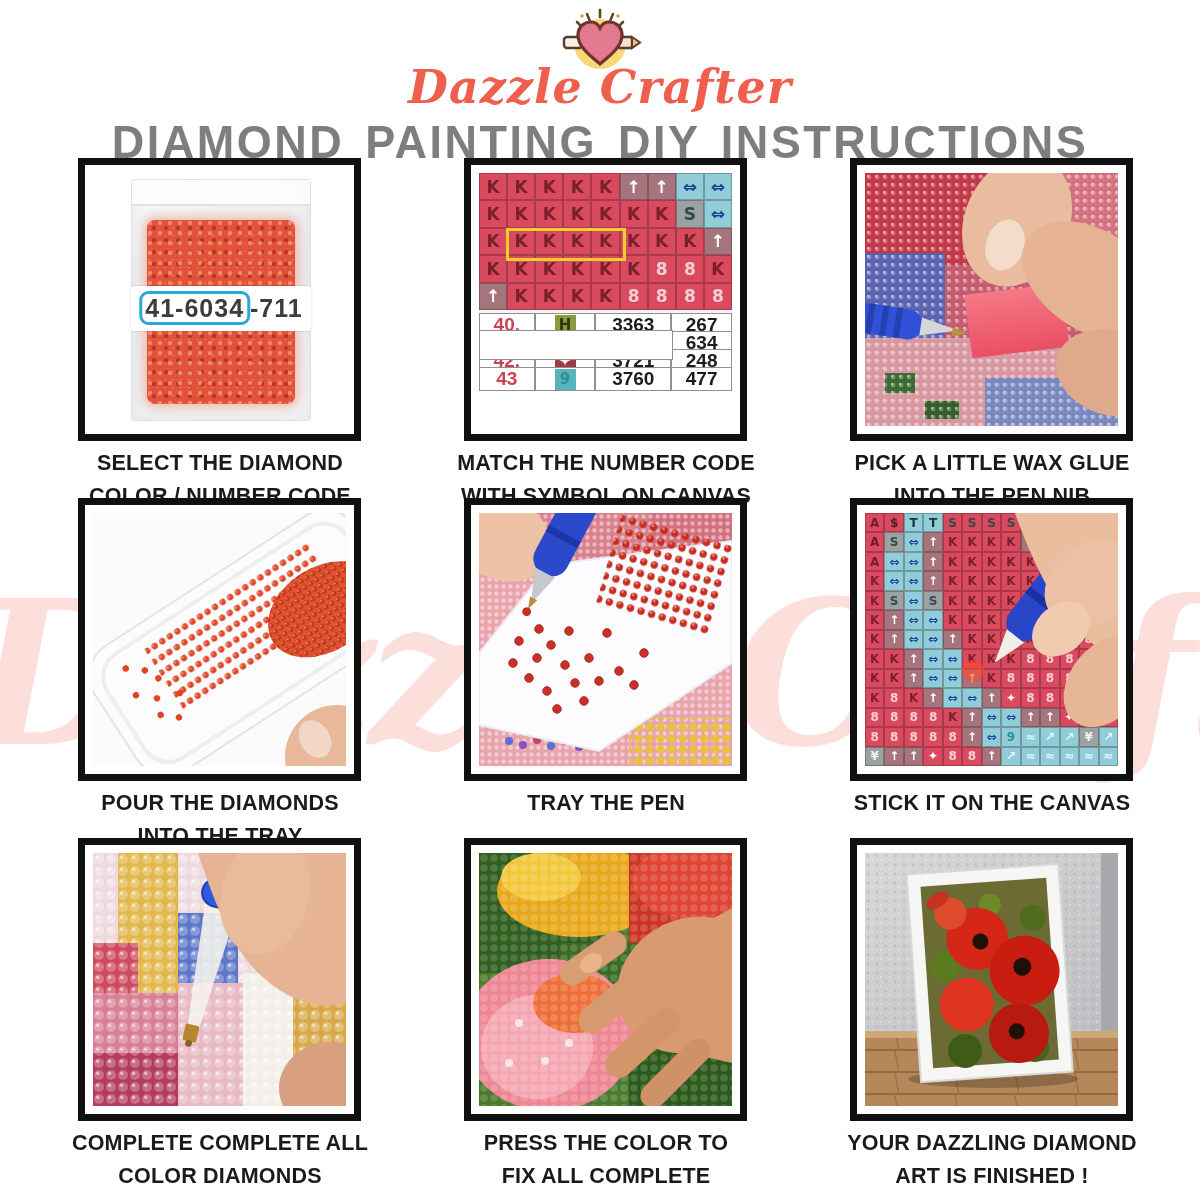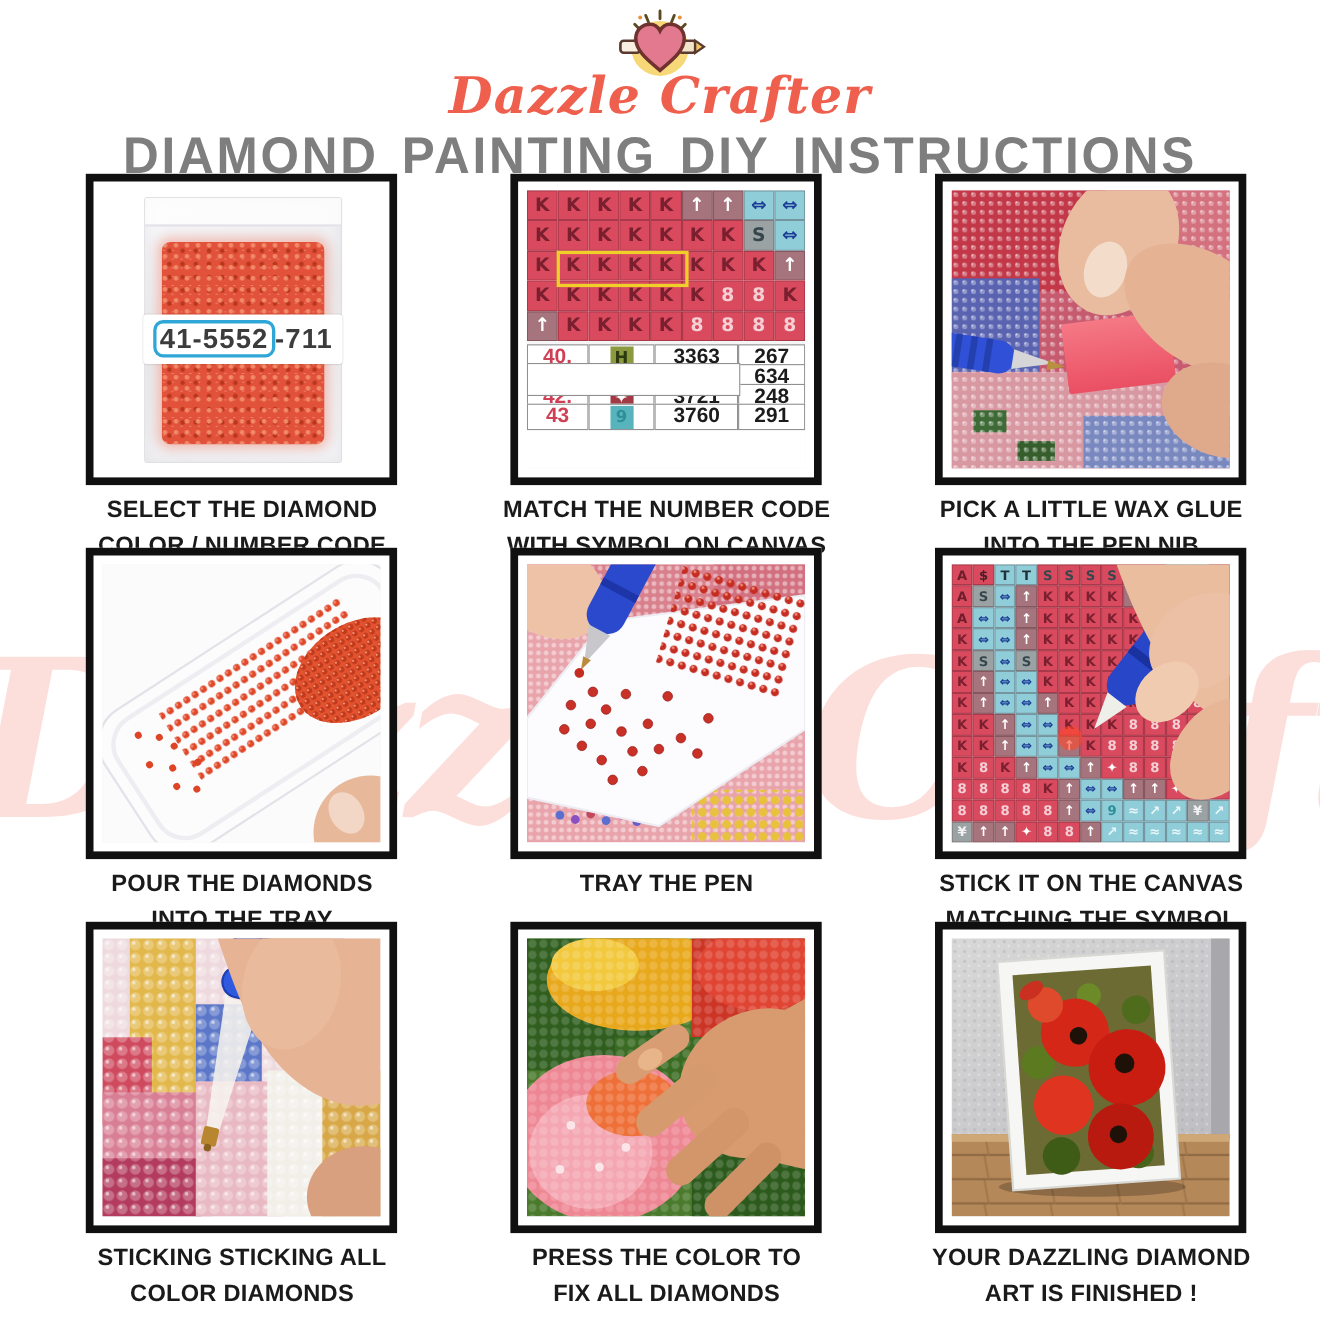--- a/index.html
+++ b/index.html
@@ -113,21 +113,21 @@
   <div class="page-title">DIAMOND PAINTING  DIY INSTRUCTIONS</div>
 </div>
 
 <div class="watermark">Dazzle Crafter</div>
 
 <div class="panel c1 r1">
   <div class="photo p1">
     <div class="bag">
       <div class="bag-seal"></div>
       <div class="bag-diamonds"></div>
-      <div class="bag-label"><span class="boxed">41-5552</span><span>-711</span></div>
+      <div class="bag-label"><span class="boxed">41-6034</span><span>-711</span></div>
     </div>
   </div>
 </div>
 <div class="cap capc1 capr1">
   <div>SELECT THE DIAMOND</div>
     <div>COLOR  / NUMBER CODE</div>
 </div>
 
 <div class="panel c2 r1">
   <div class="photo p2">
@@ -204,21 +204,21 @@
           </div>
           <div>3721</div>
           <div>248</div>
         </div>
         <div class="trow">
           <div class="tnum">43</div>
           <div>
             <span class="chip" style="background: rgb(87, 180, 189); color: rgb(46, 143, 152);">9</span>
           </div>
           <div>3760</div>
-          <div>291</div>
+          <div>477</div>
         </div>
       </div>
   </div>
 </div>
 <div class="cap capc2 capr1">
   <div>MATCH THE NUMBER CODE</div>
     <div>WITH SYMBOL ON CANVAS</div>
 </div>
 
 <div class="panel c3 r1">
@@ -561,21 +561,20 @@
       </g>
       <path d="M150,0 L253,0 L253,145 C205,128 172,62 150,0 Z" fill="#e9bd9e"></path>
       <ellipse cx="228" cy="70" rx="52" ry="40" fill="#ecc0a4" transform="rotate(-35 228 70)"></ellipse>
       <ellipse cx="196" cy="116" rx="32" ry="24" fill="#f0cbb0" transform="rotate(-40 196 116)"></ellipse>
       <ellipse cx="242" cy="168" rx="52" ry="36" fill="#e7b697" transform="rotate(-50 242 168)"></ellipse>
     </svg>
   </div>
 </div>
 <div class="cap capc3 capr2">
   <div>STICK IT ON THE CANVAS</div>
-    <div>MATCHING THE SYMBOL</div>
 </div>
 
 <div class="panel c1 r3">
   <div class="photo">
     <svg width="253" height="253" viewBox="0 0 253 253">
       <defs>
         <pattern id="p7bead" width="12" height="12" patternUnits="userSpaceOnUse">
           <circle cx="6" cy="6" r="5" fill="#ffffff" opacity="0.26"></circle>
           <circle cx="4.6" cy="4.2" r="1.7" fill="#ffffff" opacity="0.55"></circle>
         </pattern>
@@ -601,21 +600,21 @@
       </g>
       <g>
         <path d="M105,0 L253,0 L253,150 C202,162 152,122 128,62 C118,38 110,16 105,0 Z" fill="#e6b394"></path>
         <ellipse cx="172" cy="42" rx="44" ry="60" fill="#eaba9c" transform="rotate(14 172 42)"></ellipse>
         <ellipse cx="238" cy="235" rx="52" ry="46" fill="#d9a07f"></ellipse>
       </g>
     </svg>
   </div>
 </div>
 <div class="cap capc1 capr3">
-  <div>STICKING  STICKING ALL</div>
+  <div>COMPLETE  COMPLETE ALL</div>
     <div>COLOR DIAMONDS</div>
 </div>
 
 <div class="panel c2 r3">
   <div class="photo">
     <svg width="253" height="253" viewBox="0 0 253 253">
       <defs>
         <pattern id="p8bead" width="10" height="10" patternUnits="userSpaceOnUse">
           <circle cx="5" cy="5" r="3.8" fill="#ffffff" opacity="0.16"></circle>
         </pattern>
@@ -643,21 +642,21 @@
         <rect x="92" y="134" width="88" height="27" rx="13.5" fill="#d59a6e" transform="rotate(-40 136 147)"></rect>
         <rect x="118" y="176" width="92" height="27" rx="13.5" fill="#d2966a" transform="rotate(-42 164 189)"></rect>
         <rect x="152" y="208" width="88" height="25" rx="12.5" fill="#cf9267" transform="rotate(-45 196 220)"></rect>
         <ellipse cx="112" cy="110" rx="12" ry="9" fill="#e8b48a" transform="rotate(-35 112 110)"></ellipse>
       </g>
     </svg>
   </div>
 </div>
 <div class="cap capc2 capr3">
   <div>PRESS THE COLOR  TO</div>
-    <div>FIX ALL DIAMONDS</div>
+    <div>FIX ALL COMPLETE</div>
 </div>
 
 <div class="panel c3 r3">
   <div class="photo">
     <svg width="253" height="253" viewBox="0 0 253 253">
       <defs>
         <linearGradient id="p9wall" x1="0" y1="0" x2="1" y2="1">
           <stop offset="0" stop-color="#d8d8d8"></stop>
             <stop offset="1" stop-color="#bebec2"></stop>
         </linearGradient>

